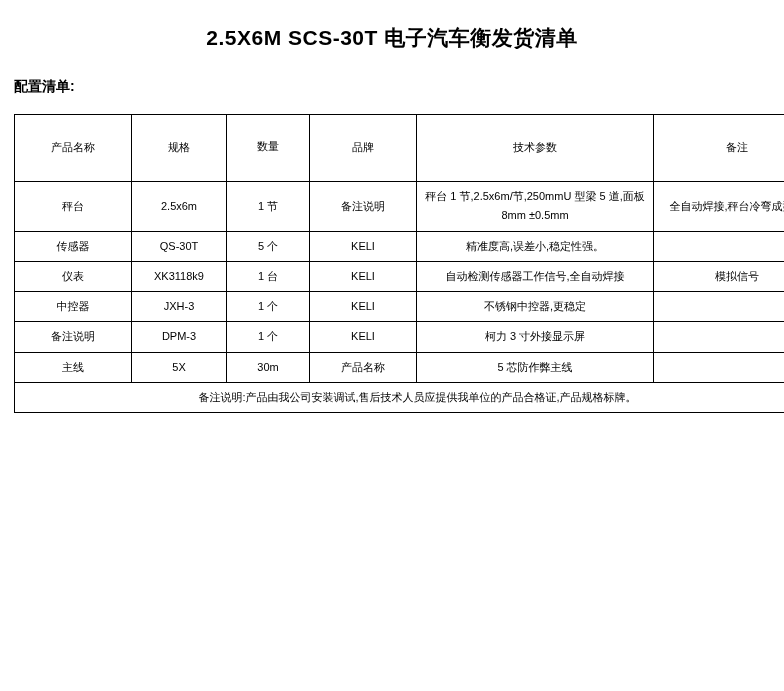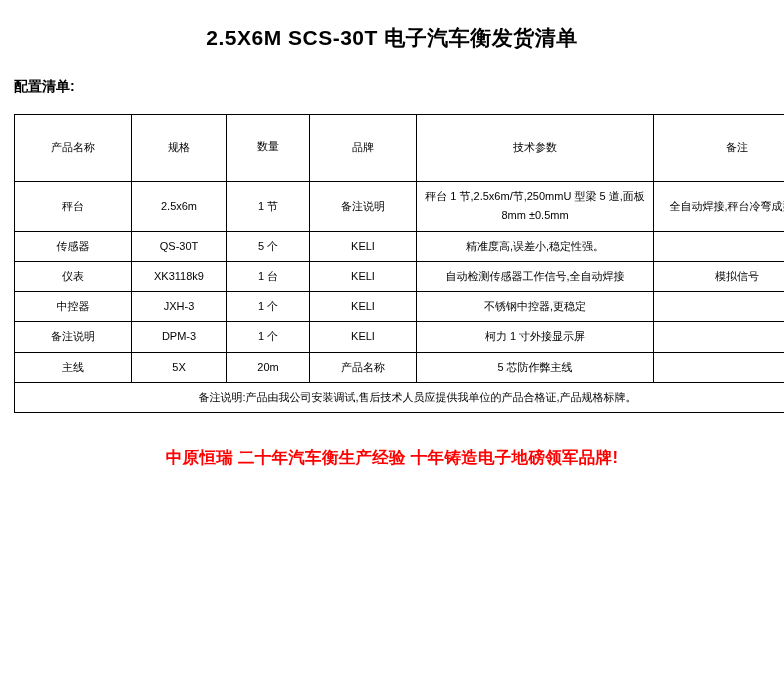--- a/index.html
+++ b/index.html
@@ -127,32 +127,31 @@
         <td>1 个</td>
         <td>KELI</td>
         <td>不锈钢中控器,更稳定</td>
         <td></td>
       </tr>
       <tr>
         <td>备注说明</td>
         <td>DPM-3</td>
         <td>1 个</td>
         <td>KELI</td>
-        <td>柯力 1 寸外接显示屏</td>
+        <td>柯力 3 寸外接显示屏</td>
         <td></td>
       </tr>
       <tr>
         <td>主线</td>
         <td>5X</td>
-        <td>20m</td>
+        <td>30m</td>
         <td>产品名称</td>
         <td>5 芯防作弊主线</td>
         <td></td>
       </tr>
       <tr>
         <td class="note-row" colspan="6">备注说明:产品由我公司安装调试,售后技术人员应提供我单位的产品合格证,产品规格标牌。</td>
       </tr>
     </tbody>
   </table>
 
-  <div class="footer">中原恒瑞 二十年汽车衡生产经验 十年铸造电子地磅领军品牌!</div>
 
 </div>
 
 </body></html>

